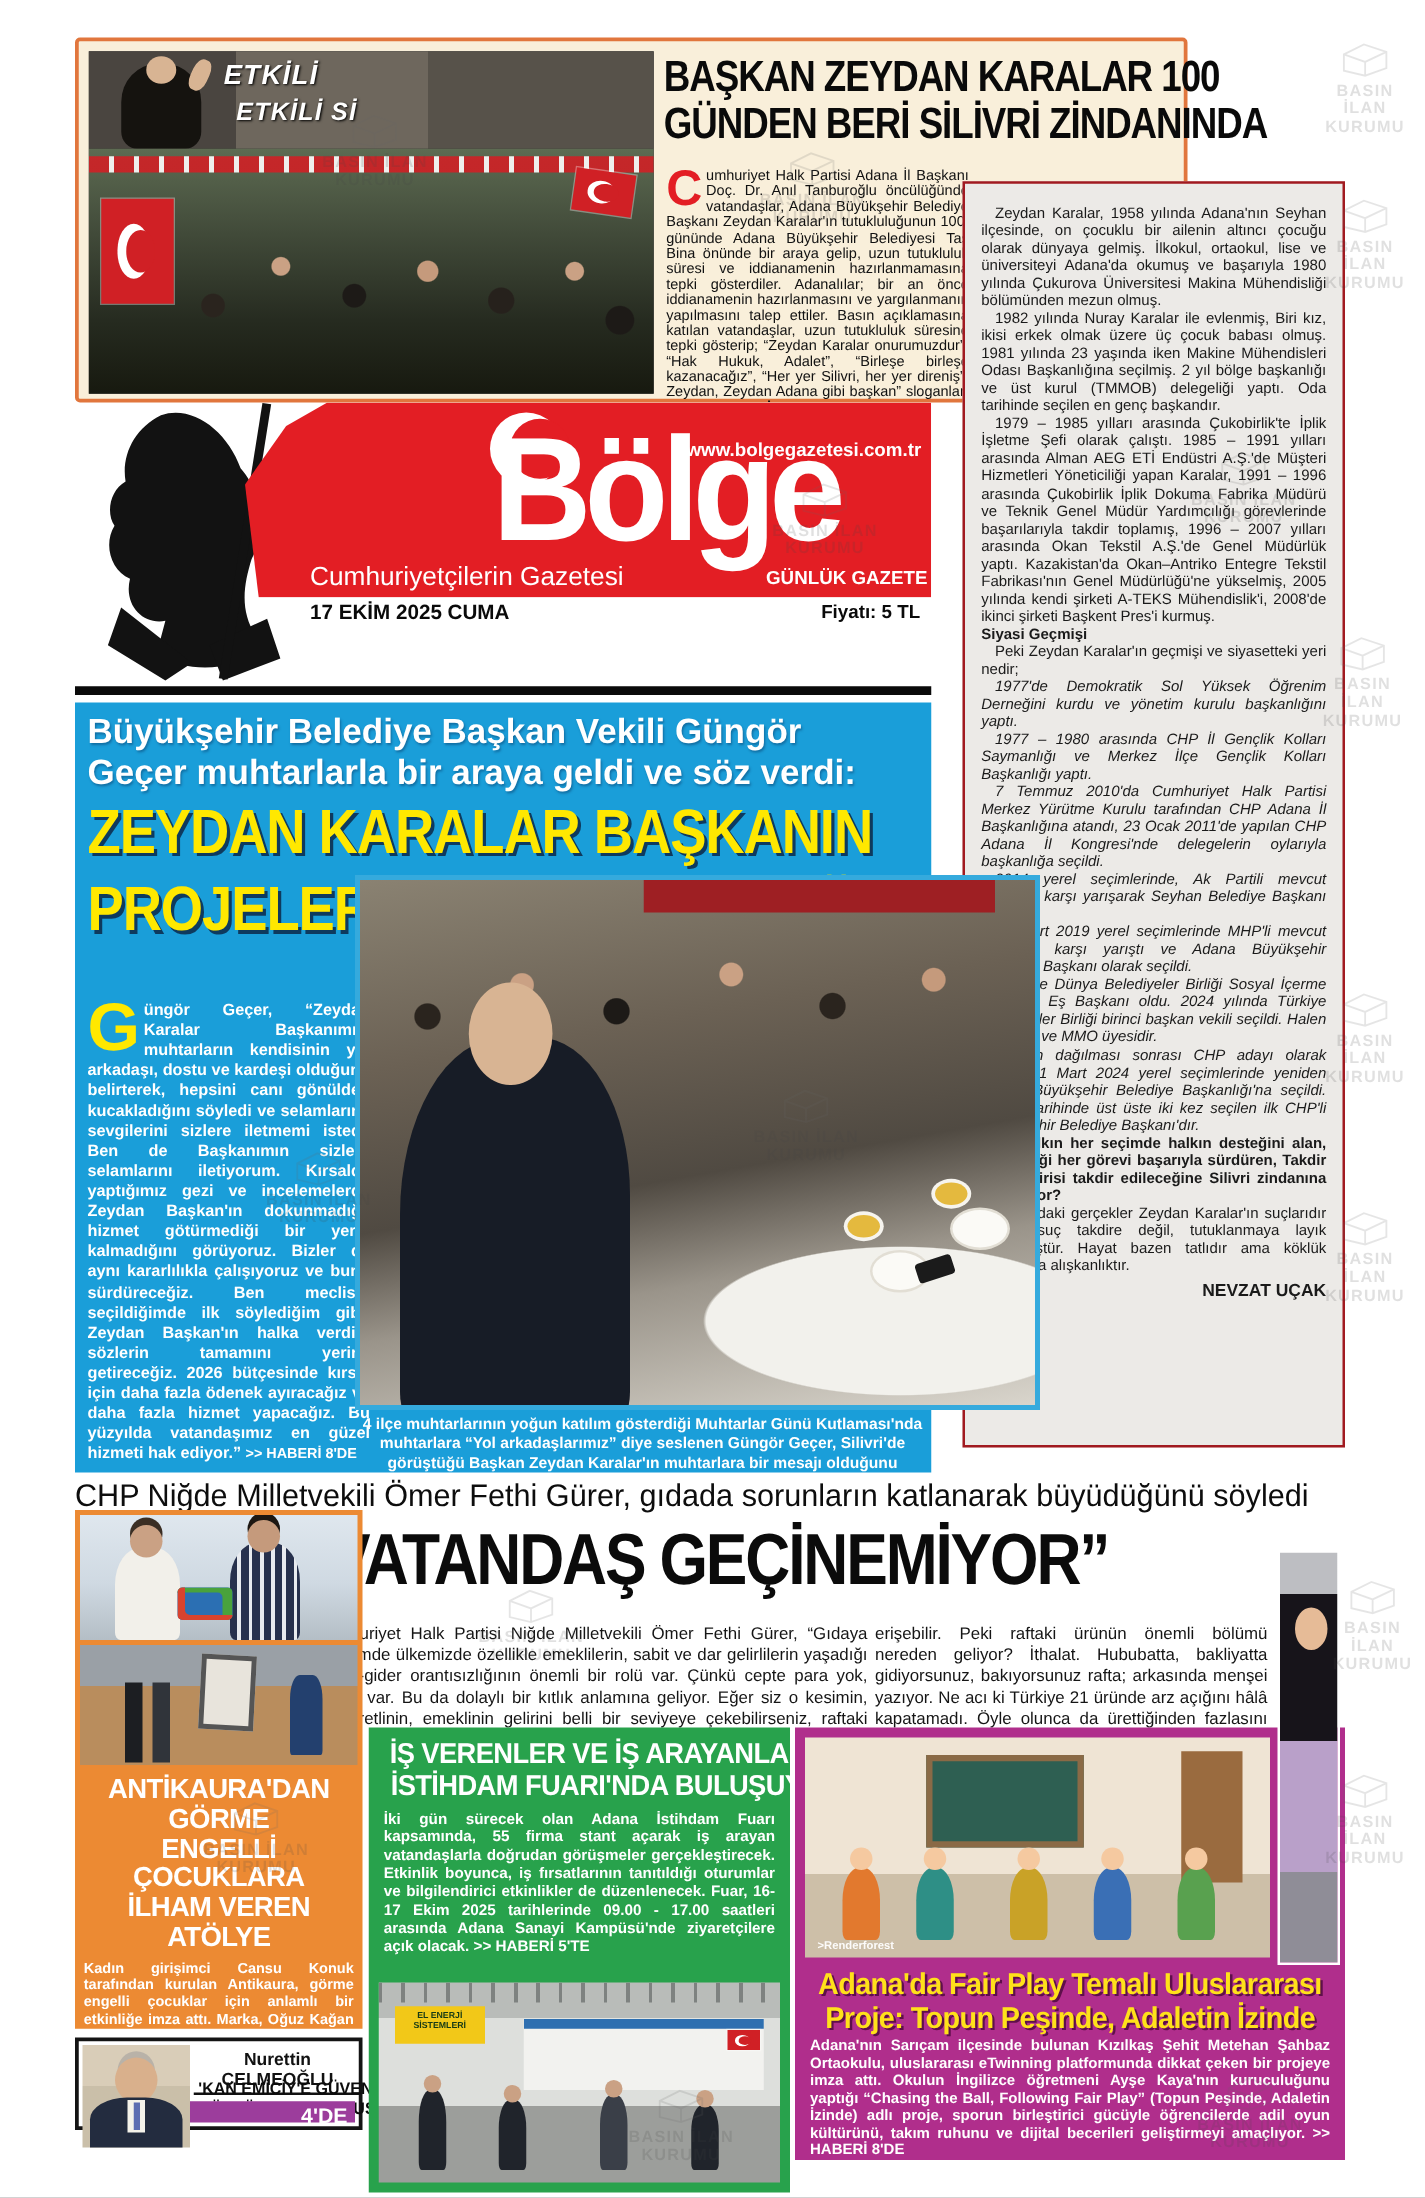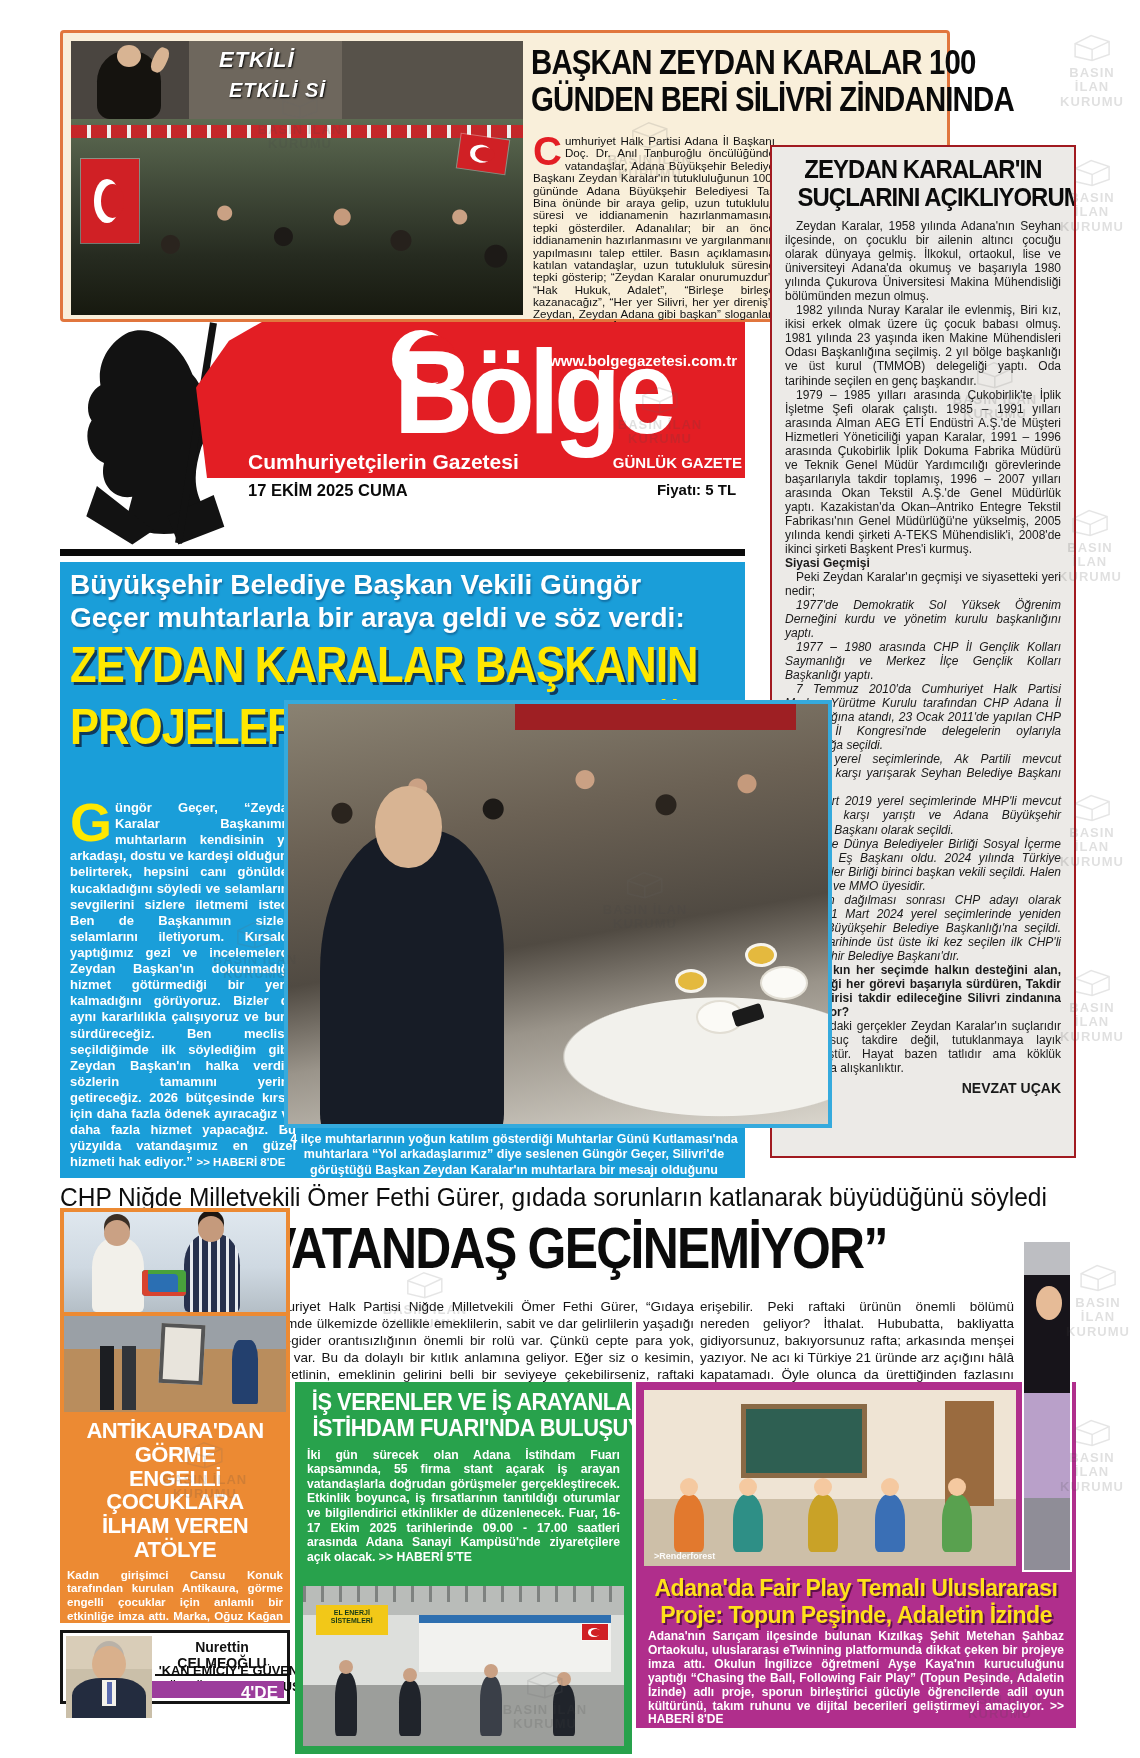--- a/index.html
+++ b/index.html
@@ -16,21 +16,21 @@
   .just{text-align:justify;}
 
   
   #topbox{left:60px; top:30px; width:890px; height:292px; background:var(--cream); border:3px solid #e1763d; border-radius:4px;}
   #collage{left:8px; top:8px; width:452px; height:274px; overflow:hidden; background:#222;}
   #collage .strip{position:absolute; left:0; top:0; width:100%; height:78px;
      background:linear-gradient(90deg,#4a4540 0 26%,#6e675d 26% 60%,#57524a 60% 100%);}
   #collage .waver{position:absolute; left:26px; top:10px; width:64px; height:68px; background:#15130f; border-radius:45% 45% 20% 20%;}
   #collage .waver:before{content:""; position:absolute; left:20px; top:-6px; width:24px; height:22px; background:#d8b493; border-radius:50%;}
   #collage .waver:after{content:""; position:absolute; left:56px; top:-4px; width:14px; height:26px; background:#d8b493; border-radius:40%; transform:rotate(25deg);}
-  .ovl{position:absolute; color:#fff; font-weight:700; font-style:italic; letter-spacing:1px; text-shadow:1px 1px 2px #000;margin-left:40px;}
+  .ovl{position:absolute; color:#fff; font-weight:700; font-style:italic; letter-spacing:1px; text-shadow:1px 1px 2px #000;}
   #collage .crowd{position:absolute; left:0; top:78px; width:100%; height:196px;
     background:
       radial-gradient(circle 11px at 8% 52%, #caa184 0 8px, transparent 9px),
       radial-gradient(circle 12px at 22% 64%, #2a241e 0 9px, transparent 10px),
       radial-gradient(circle 10px at 34% 48%, #caa184 0 7px, transparent 8px),
       radial-gradient(circle 12px at 47% 60%, #1d1a17 0 9px, transparent 10px),
       radial-gradient(circle 11px at 60% 50%, #c59a7c 0 8px, transparent 9px),
       radial-gradient(circle 13px at 73% 62%, #26211c 0 10px, transparent 11px),
       radial-gradient(circle 10px at 86% 50%, #caa184 0 7px, transparent 8px),
       radial-gradient(circle 14px at 94% 70%, #1d1a17 0 11px, transparent 12px),
@@ -56,21 +56,21 @@
   #biobox .author{text-align:right; font-weight:700; font-size:14px; margin-top:5px;}
 
   
   #ata{left:60px; top:318px; width:180px; height:230px;}
   #banner{left:196px; top:322px; width:549px; height:156px; background:var(--red);
     clip-path:polygon(12% 0, 100% 0, 100% 100%, 2% 100%, 0 42%, 6% 12%);}
   #banner .cres1{position:absolute; left:196px; top:8px; width:58px; height:58px; background:#fff; border-radius:50%;}
   #banner .cres2{position:absolute; left:212px; top:13px; width:48px; height:48px; background:var(--red); border-radius:50%;}
   #logo{position:absolute; left:198px; top:2px; font-size:118px; font-weight:800; color:#fff; letter-spacing:-6px; transform:scaleX(.93); transform-origin:0 0;}
   #url{position:absolute; right:8px; top:30px; font-size:15px; font-weight:700; color:#fff;}
-  #slogan{position:absolute; left:52px; bottom:4px; font-size:21px; font-weight:700; color:#fff;}
+  #slogan{position:absolute; left:52px; bottom:4px; font-size:21px; font-weight:400; color:#fff;}
   #gunluk{position:absolute; right:3px; bottom:7px; font-size:15px; font-weight:700; color:#fff;}
   #mdate{left:248px; top:481px; font-size:16.5px; font-weight:700; color:#0a0a0a;}
   #price{left:648px; top:481px; width:97px; text-align:center; font-size:15px; font-weight:700; color:#0a0a0a;}
   #rule{left:60px; top:549px; width:685px; height:7px; background:#0a0a0a;}
 
   
   #bluebox{left:60px; top:562px; width:685px; height:616px; background:var(--blue);}
   #kicker{position:absolute; left:10px; top:6px; font-size:28px; line-height:1.18; font-weight:700; color:#fff; text-shadow:1px 2px 2px rgba(0,20,60,.35);}
   .ylw{position:absolute; left:10px; font-size:50px; font-weight:900; color:var(--yellow); letter-spacing:-1px; text-shadow:3px 3px 0 #0e3a5e;}
   #mainbody{position:absolute; left:10px; top:238px; width:226px; font-size:13px; line-height:1.24; font-weight:700; color:#fff; text-align:justify;}
@@ -195,24 +195,20 @@
       <span class="cond" style="transform:scaleX(.84);">BAŞKAN ZEYDAN KARALAR 100</span><br>
       <span class="cond" style="transform:scaleX(.84);">GÜNDEN BERİ SİLİVRİ ZİNDANINDA</span>
     </div>
     <div id="toptext" class="abs just">
       <span class="dropcap">C</span><span>umhuriyet Halk Partisi Adana İl Başkanı Doç. Dr. Anıl Tanburoğlu öncülüğünde vatandaşlar, Adana Büyükşehir Belediye Başkanı Zeydan Karalar'ın tutukluluğunun 100. gününde Adana Büyükşehir Belediyesi Taş Bina önünde bir araya gelip, uzun tutukluluk süresi ve iddianamenin hazırlanmamasına tepki gösterdiler. Adanalılar; bir an önce iddianamenin hazırlanmasını ve yargılanmanın yapılmasını talep ettiler. Basın açıklamasına katılan vatandaşlar, uzun tutukluluk süresine tepki gösterip; “Zeydan Karalar onurumuzdur”, “Hak Hukuk, Adalet”, “Birleşe birleşe kazanacağız”, “Her yer Silivri, her yer direniş”, Zeydan, Zeydan Adana gibi başkan” sloganları attı.</span>
       <span class="morelink">&gt;&gt; HABERİ 4'DE</span>
     </div>
   </div>
 
   <div id="biobox" class="abs">
-    <div class="ttl">
-      <span class="condc" style="transform:scaleX(.92);">ZEYDAN KARALAR'IN</span><br>
-      <span class="condc" style="transform:scaleX(.92);">SUÇLARINI AÇIKLIYORUM</span>
-    </div>
     <div class="bio">
       <p>Zeydan Karalar, 1958 yılında Adana'nın Seyhan ilçesinde, on çocuklu bir ailenin altıncı çocuğu olarak dünyaya gelmiş. İlkokul, ortaokul, lise ve üniversiteyi Adana'da okumuş ve başarıyla 1980 yılında Çukurova Üniversitesi Makina Mühendisliği bölümünden mezun olmuş.</p>
       <p>1982 yılında Nuray Karalar ile evlenmiş, Biri kız, ikisi erkek olmak üzere üç çocuk babası olmuş. 1981 yılında 23 yaşında iken Makine Mühendisleri Odası Başkanlığına seçilmiş. 2 yıl bölge başkanlığı ve üst kurul (TMMOB) delegeliği yaptı. Oda tarihinde seçilen en genç başkandır.</p>
       <p>1979 – 1985 yılları arasında Çukobirlik'te İplik İşletme Şefi olarak çalıştı. 1985 – 1991 yılları arasında Alman AEG ETİ Endüstri A.Ş.'de Müşteri Hizmetleri Yöneticiliği yapan Karalar, 1991 – 1996 arasında Çukobirlik İplik Dokuma Fabrika Müdürü ve Teknik Genel Müdür Yardımcılığı görevlerinde başarılarıyla takdir toplamış, 1996 – 2007 yılları arasında Okan Tekstil A.Ş.'de Genel Müdürlük yaptı. Kazakistan'da Okan–Antriko Entegre Tekstil Fabrikası'nın Genel Müdürlüğü'ne yükselmiş, 2005 yılında kendi şirketi A-TEKS Mühendislik'i, 2008'de ikinci şirketi Başkent Pres'i kurmuş.</p>
       <p class="bd">Siyasi Geçmişi</p>
       <p>Peki Zeydan Karalar'ın geçmişi ve siyasetteki yeri nedir;</p>
       <p class="it">1977'de Demokratik Sol Yüksek Öğrenim Derneğini kurdu ve yönetim kurulu başkanlığını yaptı.</p>
       <p class="it">1977 – 1980 arasında CHP İl Gençlik Kolları Saymanlığı ve Merkez İlçe Gençlik Kolları Başkanlığı yaptı.</p>
       <p class="it">7 Temmuz 2010'da Cumhuriyet Halk Partisi Merkez Yürütme Kurulu tarafından CHP Adana İl Başkanlığına atandı, 23 Ocak 2011'de yapılan CHP Adana İl Kongresi'nde delegelerin oylarıyla başkanlığa seçildi.</p>
       <p class="it">2014 yerel seçimlerinde, Ak Partili mevcut başkana karşı yarışarak Seyhan Belediye Başkanı seçildi.</p>

